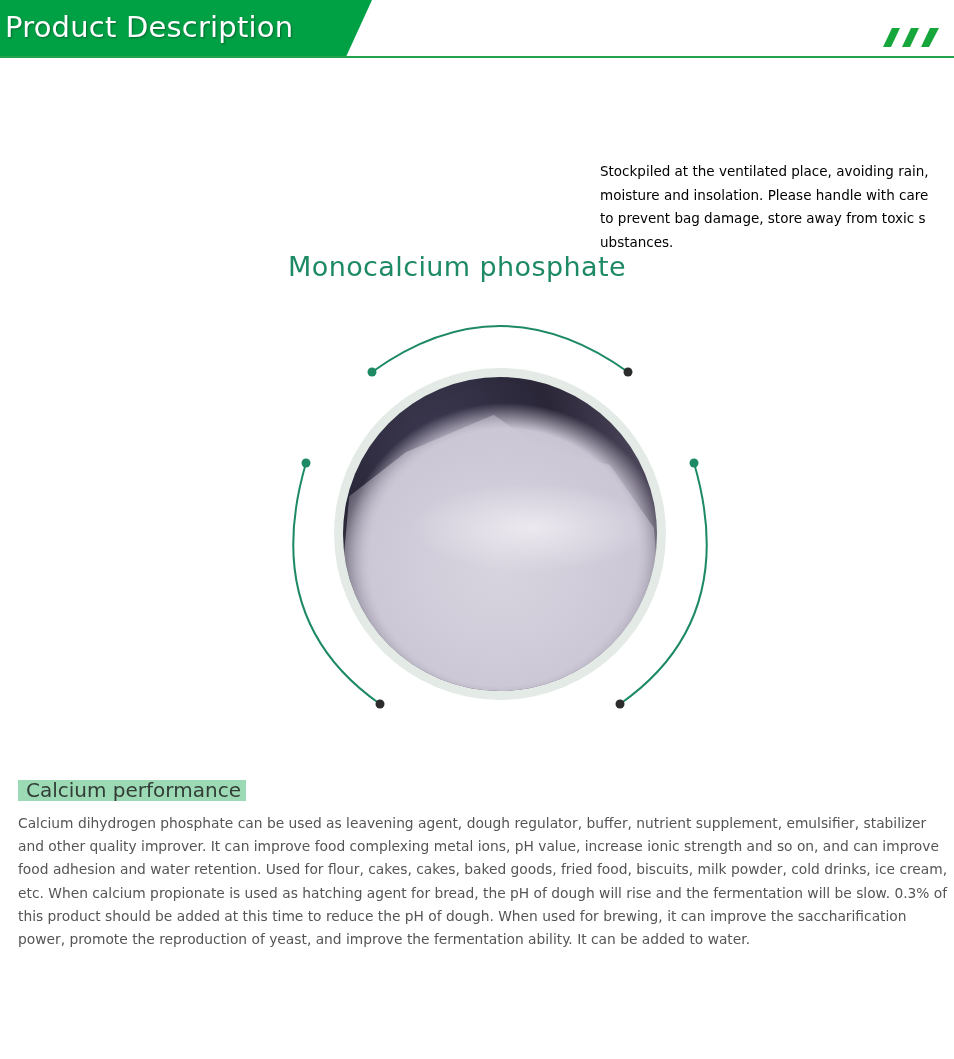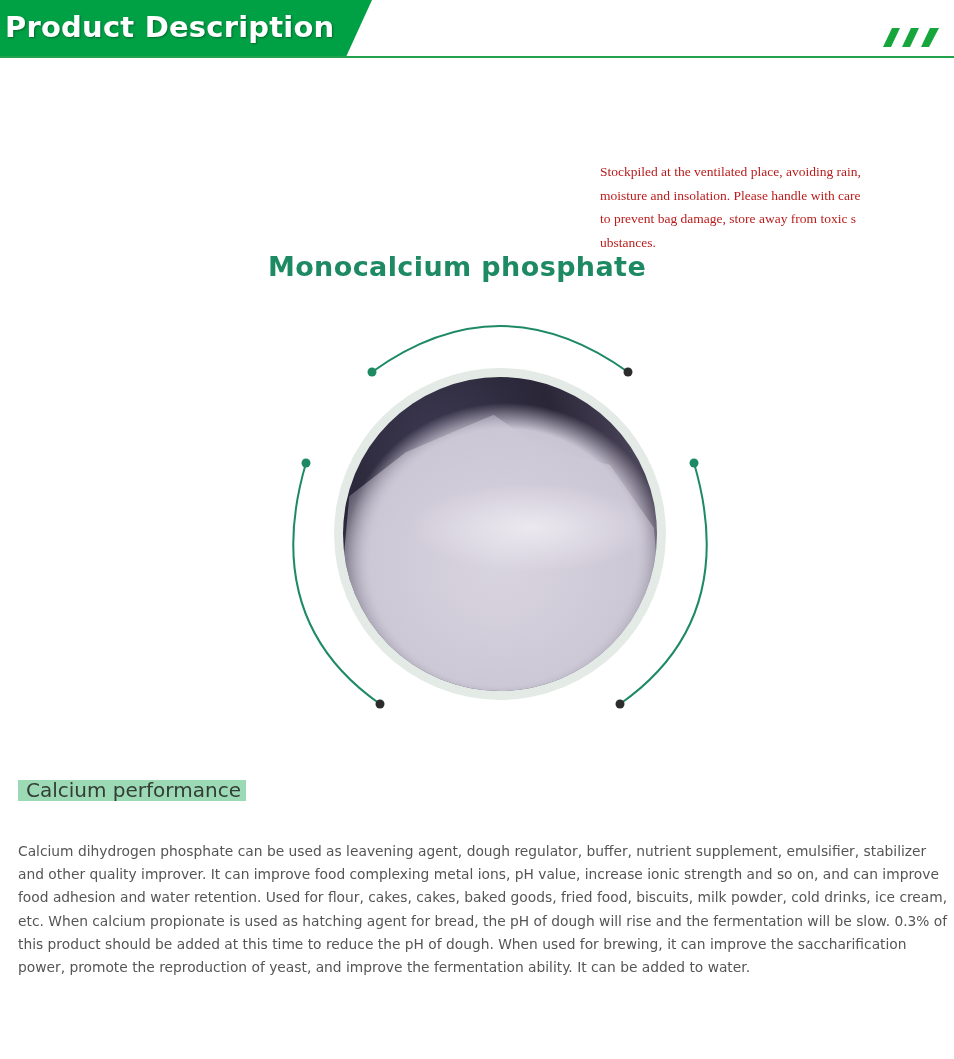--- a/index.html
+++ b/index.html
@@ -9,37 +9,36 @@
     font-family: "DejaVu Sans", "Liberation Sans", sans-serif;
   }
   .header { position: absolute; left: 0; top: 0; width: 954px; height: 58px; }
   .header-bar {
     position: absolute; left: 0; top: 0; width: 372px; height: 57px;
     background: #00a045;
     clip-path: polygon(0 0, 100% 0, 93% 100%, 0 100%);
   }
   .header-title {
     position: absolute; left: 5px; top: 10px;
-    color: #ffffff; font-size: 29px; font-weight: bold; letter-spacing: 0.2px;
+    color: #ffffff; font-size: 29px; font-weight: normal; letter-spacing: 0.2px;
     text-shadow: 1px 1px 2px rgba(0,0,0,0.35);
     white-space: nowrap;
   }
   .header-line {
     position: absolute; left: 0; top: 56px; width: 954px; height: 2px; background: #22a24c;
   }
   .slashes { position: absolute; left: 882px; top: 27px; width: 60px; height: 22px; }
   .storage {
     position: absolute; left: 600px; top: 160px; width: 340px;
-    color: #b91c1c; font-size: 13.5px; line-height: 23.5px;
+    color: #000000; font-size: 13.5px; line-height: 23.5px;
     white-space: pre-line;
-    font-family: Liberation Serif, serif;
   }
   .product-name {
     position: absolute; left: 0; width: 914px; top: 251px; text-align: center;
-    color: #1e8a64; font-size: 27px; letter-spacing: 0.4px; font-weight: bold;
+    color: #1e8a64; font-size: 27px; letter-spacing: 0.4px;
   }
   .photo-ring {
     position: absolute; left: 334px; top: 368px; width: 332px; height: 332px;
     border-radius: 50%; background: #e4ebe7;
   }
   .photo {
     position: absolute; left: 343px; top: 377px; width: 314px; height: 314px; border-radius: 50%;
     overflow: hidden;
     background:
       radial-gradient(ellipse 60% 55% at 52% 55%, #ddd9e2 0%, #d3cfdb 45%, #c9c4d2 70%, rgba(201,196,210,0) 85%),
@@ -55,21 +54,20 @@
   .perf-heading {
     position: absolute; left: 18px; top: 780px; height: 21px;
     background: #9cd9b5; color: #333d36;
     font-size: 20px; line-height: 21px; padding: 0 5px 0 8px;
     white-space: nowrap;
   }
   .perf-body {
     position: absolute; left: 18px; top: 812px; width: 930px;
     color: #555555; font-size: 13.8px; line-height: 23.2px;
     white-space: pre-line;
-    margin-top: 28px;
   }
 </style>
 </head>
 <body>
 
 <div class="header">
   <div class="header-bar"></div>
   <div class="header-title">Product Description</div>
   <div class="header-line"></div>
   <svg class="slashes" viewBox="0 0 60 22">

